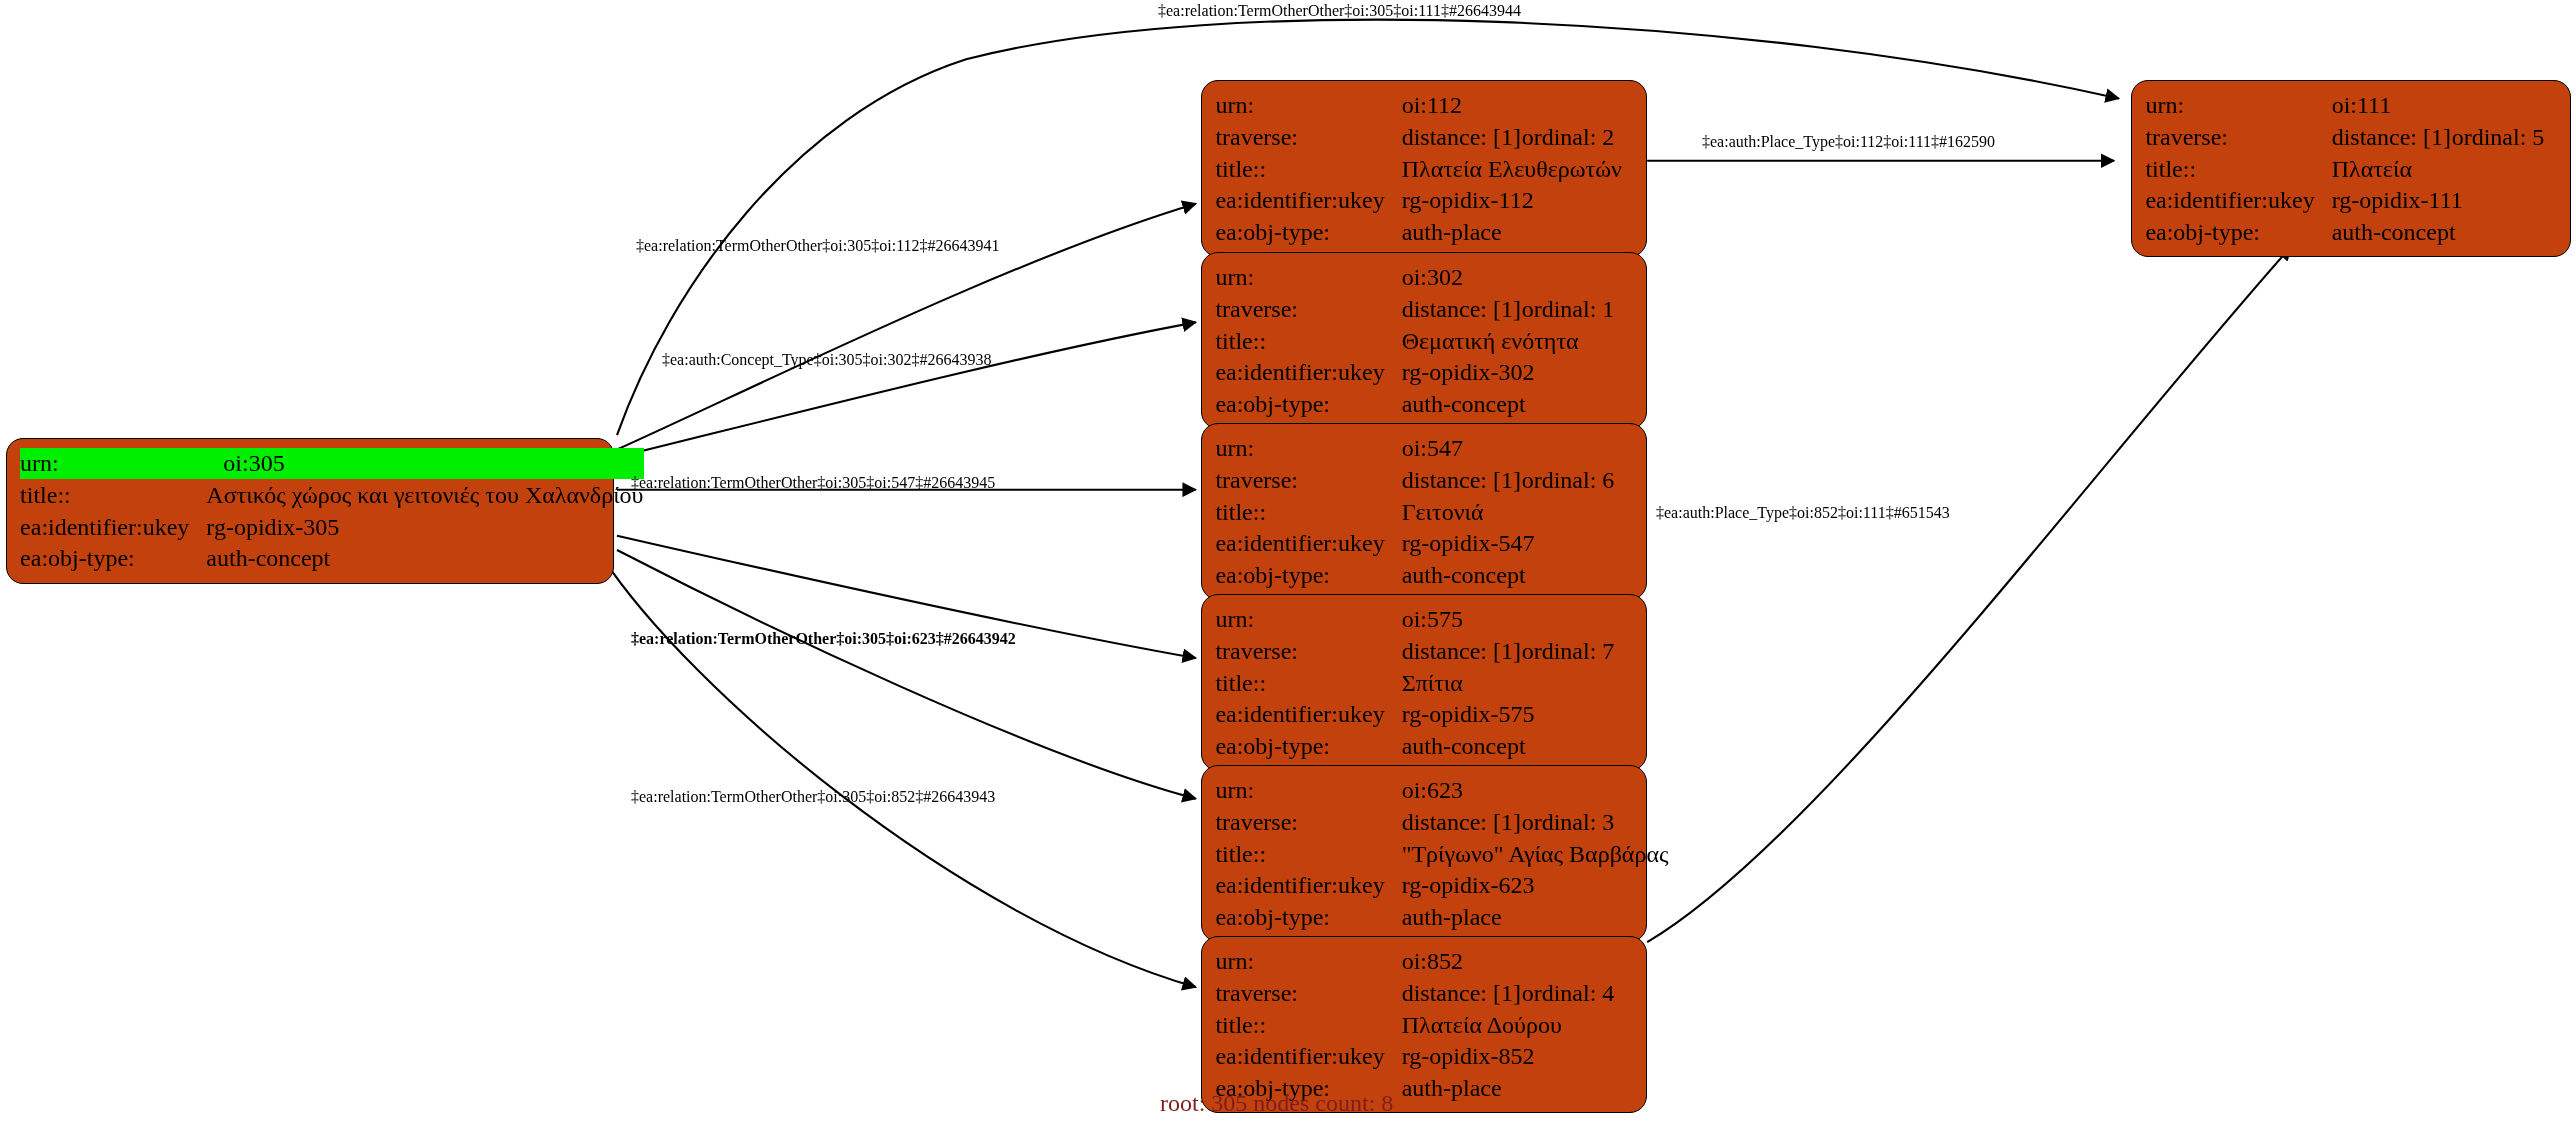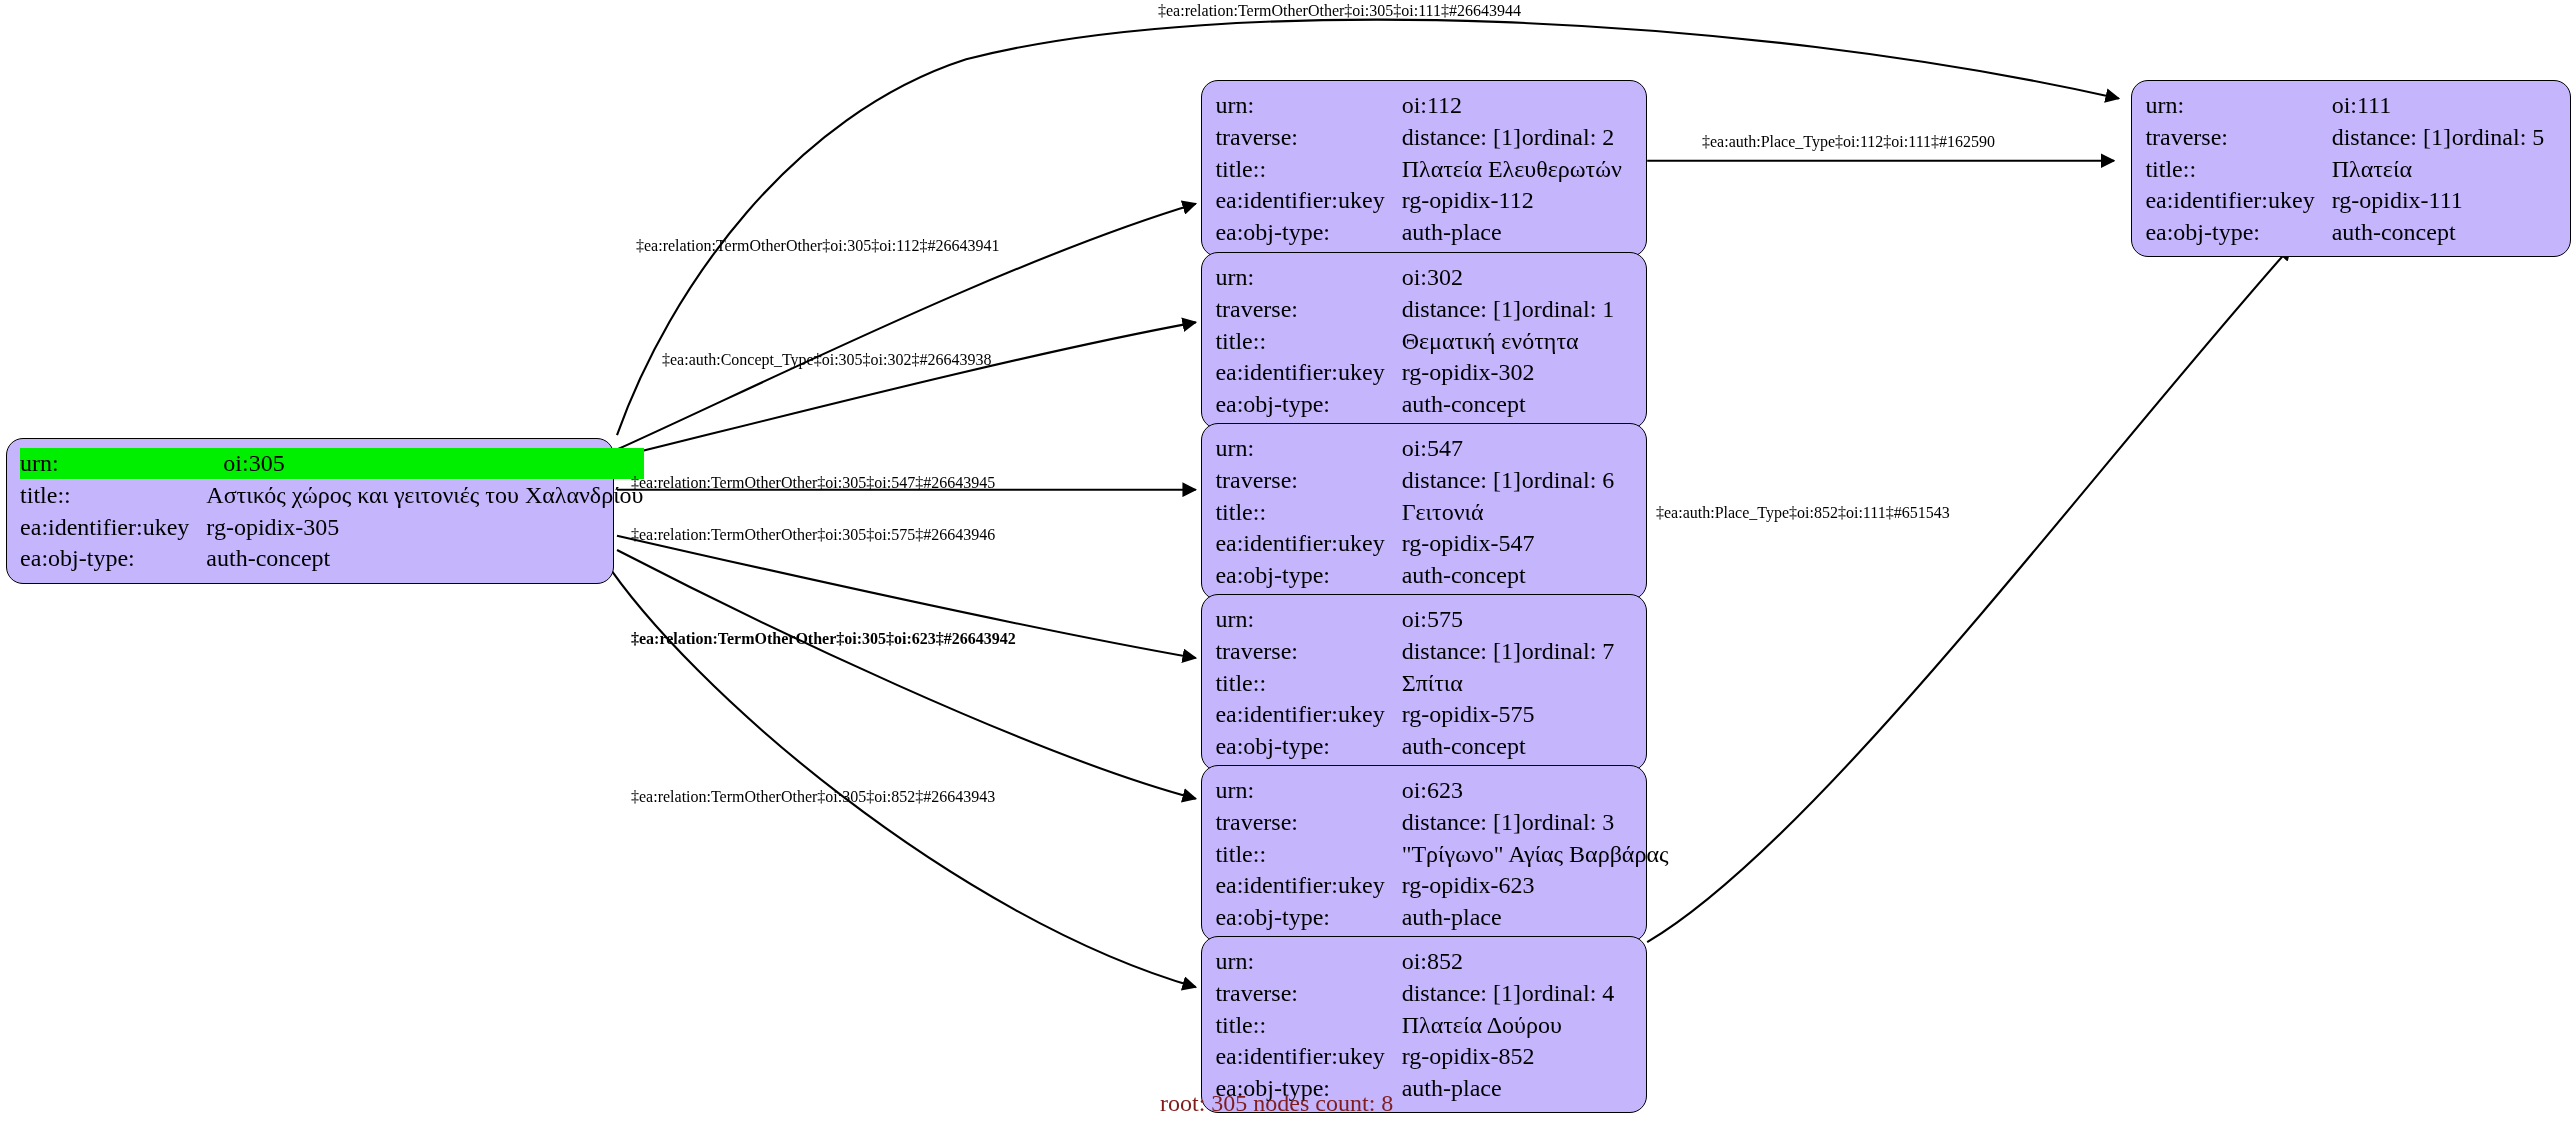--- a/index.html
+++ b/index.html
@@ -20,21 +20,21 @@
     left: 0; top: 0;
     width: 2576px;
     height: 1122px;
     pointer-events: none;
   }
   .node {
     position: absolute;
     box-sizing: border-box;
     border: 1.5px solid #000000;
     border-radius: 17px;
-    background: #c4b5fd;
+    background: #c2410c;
     padding: 8.6px 13.4px 8.6px 13.4px;
   }
   .node table {
     border-collapse: collapse;
     border-spacing: 0;
   }
   .node td {
     font-size: 24px;
     line-height: 1.0;
     padding: 3.8px 0 3.8px 0;
@@ -308,21 +308,20 @@
   </div>
 
   <div class="edge-label" style="left:1158px; top:2.9px;">‡ea:relation:TermOtherOther‡oi:305‡oi:111‡#26643944</div>
 
   <div class="edge-label" style="left:636px; top:190px;margin-top:48px;">‡ea:relation:TermOtherOther‡oi:305‡oi:112‡#26643941</div>
 
   <div class="edge-label" style="left:662px; top:352px;">‡ea:auth:Concept_Type‡oi:305‡oi:302‡#26643938</div>
 
   <div class="edge-label" style="left:631px; top:475px;">‡ea:relation:TermOtherOther‡oi:305‡oi:547‡#26643945</div>
 
-  <div class="edge-label" style="left:631px; top:527px;">‡ea:relation:TermOtherOther‡oi:305‡oi:575‡#26643946</div>
 
   <div class="edge-label" style="left:631px; top:631px;font-weight:bold;">‡ea:relation:TermOtherOther‡oi:305‡oi:623‡#26643942</div>
 
   <div class="edge-label" style="left:631px; top:789px;">‡ea:relation:TermOtherOther‡oi:305‡oi:852‡#26643943</div>
 
   <div class="edge-label" style="left:1702px; top:134px;">‡ea:auth:Place_Type‡oi:112‡oi:111‡#162590</div>
 
   <div class="edge-label" style="left:1656px; top:505px;">‡ea:auth:Place_Type‡oi:852‡oi:111‡#651543</div>
 
   <div class="footer-label" style="left:1160px; top:1090px;">root: 305 nodes count: 8</div>

